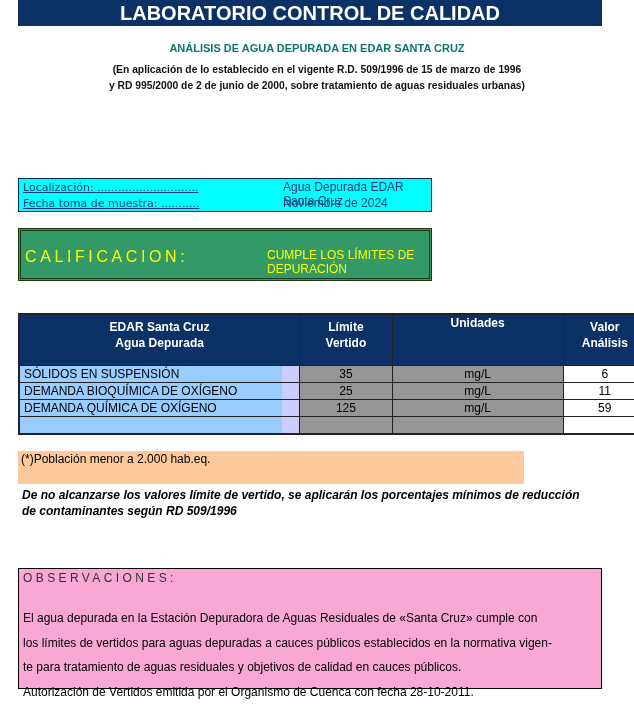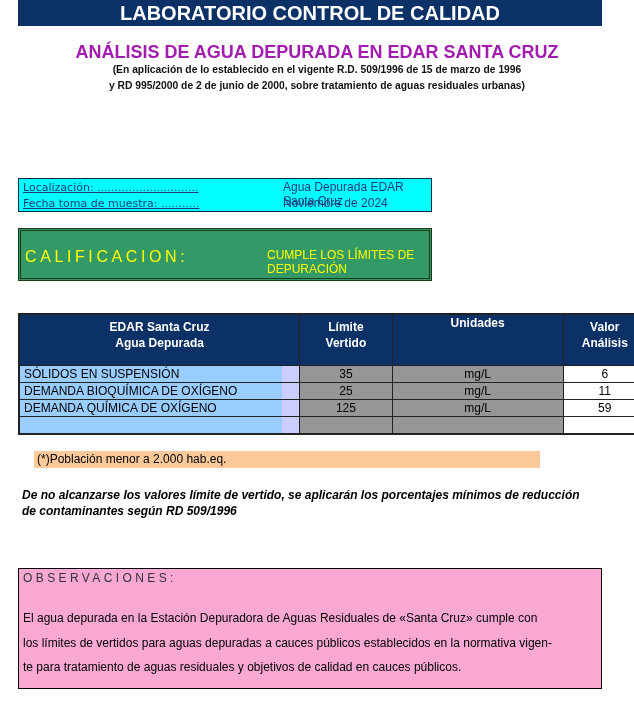--- a/index.html
+++ b/index.html
@@ -1,35 +1,35 @@
 <!DOCTYPE html>
 <html><head>
 <meta charset="utf-8">
 <style>
   html,body{margin:0;padding:0;background:#fff;}
   body{width:634px;height:705px;position:relative;overflow:hidden;font-family:"Liberation Sans",sans-serif;}
   .abs{position:absolute;}
   .banner{left:18px;top:0;width:584px;height:26px;background:#0b3166;color:#fff;font-weight:bold;font-size:20px;text-align:center;line-height:26px;}
-  .subtitle{left:0;width:634px;top:42px;text-align:center;color:#a21caf;font-weight:bold;font-size:18px;}
+  .subtitle{left:0;width:634px;top:42px;text-align:center;color:#0f766e;font-weight:bold;font-size:11px;}
   .note{left:0;width:634px;text-align:center;font-weight:bold;font-size:10.3px;color:#111;}
   .loc{left:18px;top:178px;width:414px;height:34px;background:#00ffff;border:1px solid #0a2a4a;box-sizing:border-box;}
   .loc .lbl{position:absolute;left:4px;font-weight:normal;font-size:11px;color:#1f3c78;text-decoration:underline;font-family:"DejaVu Sans",sans-serif;}
   .loc .val{position:absolute;left:264px;font-size:12px;color:#1f3c78;}
   .calif{left:18px;top:228px;width:414px;height:53px;background:#339966;border:3px double #1a3a1a;box-sizing:border-box;}
   .calif .k{position:absolute;left:4px;top:17px;color:#ffff00;font-size:16px;letter-spacing:3.6px;}
   .calif .v{position:absolute;left:246px;top:17px;color:#ffff00;font-size:12px;}
   table.t{position:absolute;left:18px;top:313px;width:630px;border-collapse:collapse;border:2px solid #222;}
   table.t th{background:#0b3166;color:#fff;font-weight:bold;font-size:12px;height:50px;border:1px solid #222;padding:0;vertical-align:top;}
   table.t th .in{padding-top:4px;line-height:16px;}
   table.t td{font-size:12px;height:16px;padding:0;border:1px solid #222;line-height:16px;}
   td.name{background:#99ccff;padding-left:4px !important;border-right:none !important;}
   td.strip{background:#ccccff;border-left:none !important;}
   td.gray{background:#969696;text-align:center;}
   td.white{background:#fff;text-align:center;}
-  .pob{left:34px;top:451px;width:506px;height:17px;background:#fcc99a;font-size:12px;line-height:17px;padding-left:3px;box-sizing:border-box;}
+  .pob{left:18px;top:451px;width:506px;height:33px;background:#fcc99a;font-size:12px;line-height:17px;padding-left:3px;box-sizing:border-box;}
   .warn{left:22px;top:487px;width:620px;font-weight:bold;font-style:italic;font-size:12px;line-height:16px;color:#000;white-space:nowrap;}
   .obs{left:18px;top:568px;width:584px;height:121px;background:#f9a8d4;border:1px solid #000;box-sizing:border-box;}
   .obs .h{position:absolute;left:4px;top:2px;font-size:12px;letter-spacing:3.4px;color:#333;}
   .obs .p{position:absolute;left:4px;top:33px;font-size:12px;line-height:16.5px;color:#000;width:580px;}
   .obs .p div{white-space:nowrap;margin-top:8px;}
 </style>
 </head>
 <body>
 
 <div class="abs banner">LABORATORIO CONTROL DE CALIDAD</div>
@@ -122,14 +122,15 @@
   <div>De no alcanzarse los valores límite de vertido, se aplicarán los porcentajes mínimos de reducción</div>
   <div>de contaminantes según RD 509/1996</div>
 </div>
 
 <div class="abs obs">
   <div class="h">OBSERVACIONES:</div>
   <div class="p">
     <div>El agua depurada en la Estación Depuradora de Aguas Residuales de «Santa Cruz» cumple con</div>
     <div>los límites de vertidos para aguas depuradas a cauces públicos establecidos en la normativa vigen-</div>
     <div>te para tratamiento de aguas residuales y objetivos de calidad en cauces públicos.</div>
+    <div>Autorización de Vertidos emitida por el Organismo de Cuenca con fecha 28-10-2011.</div>
   </div>
 </div>
 
 </body></html>

